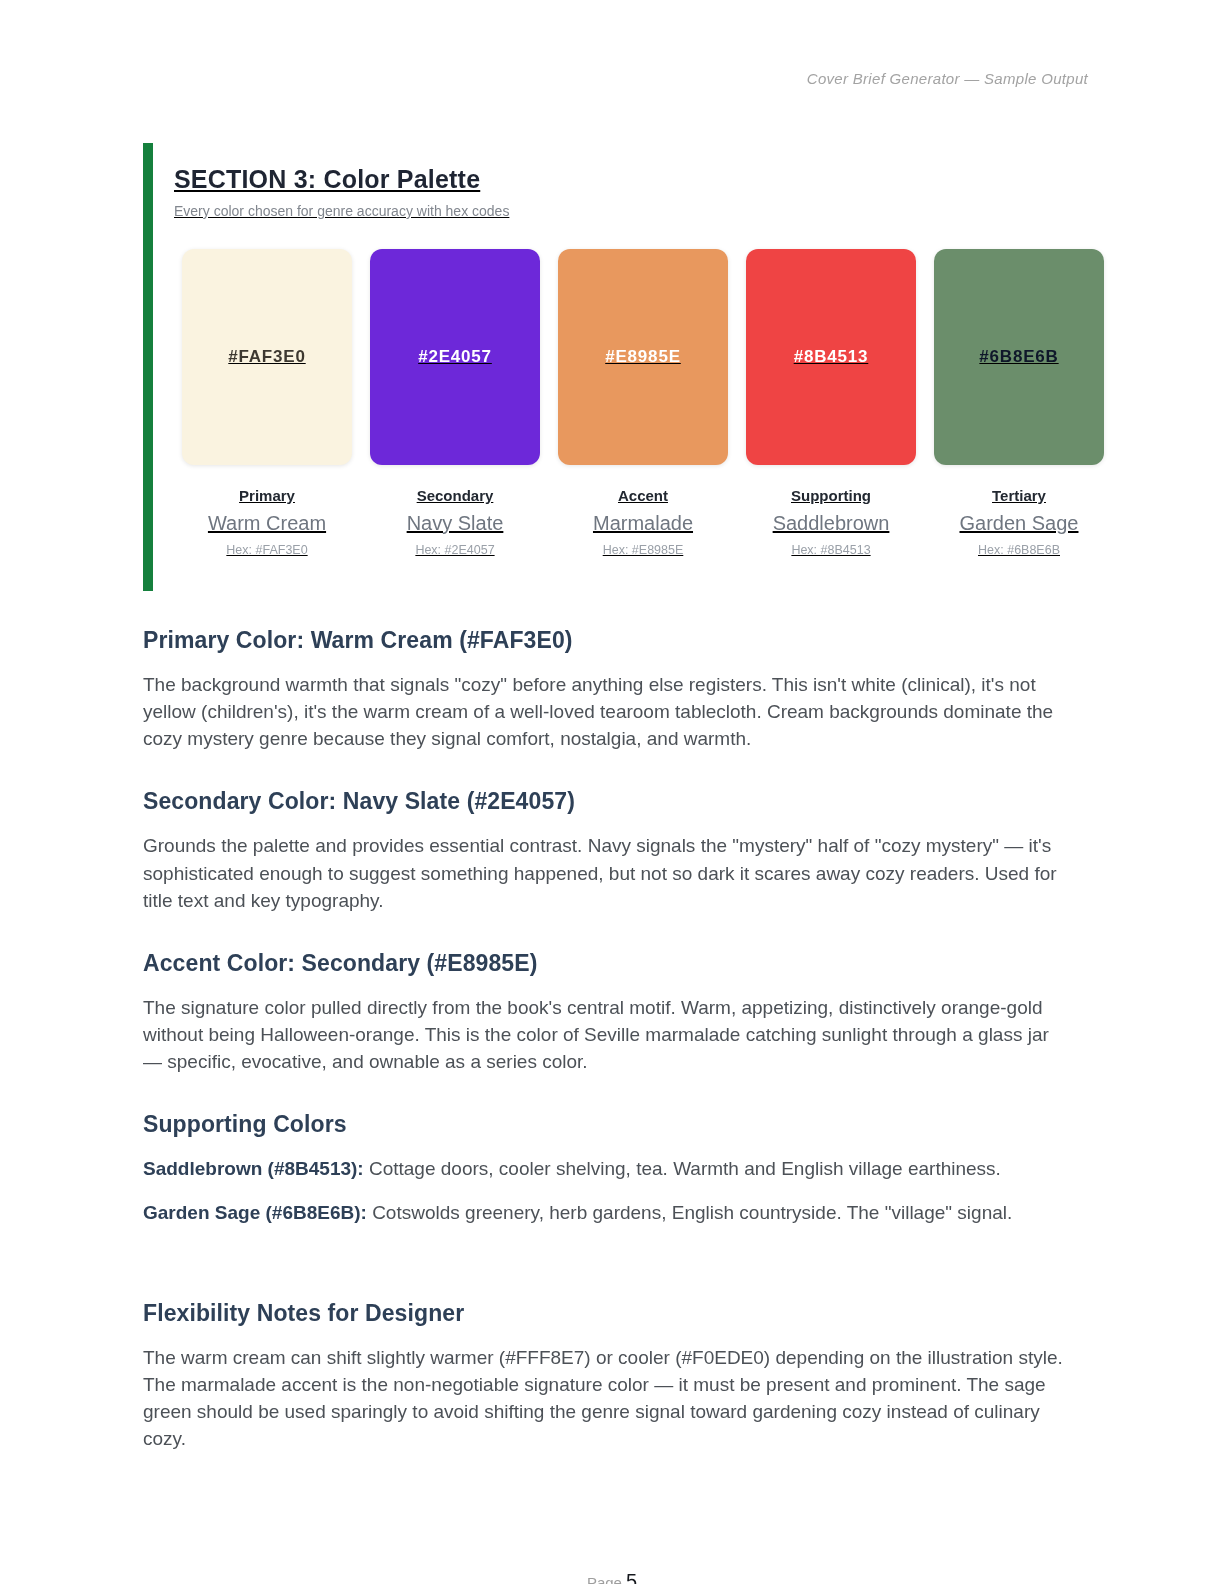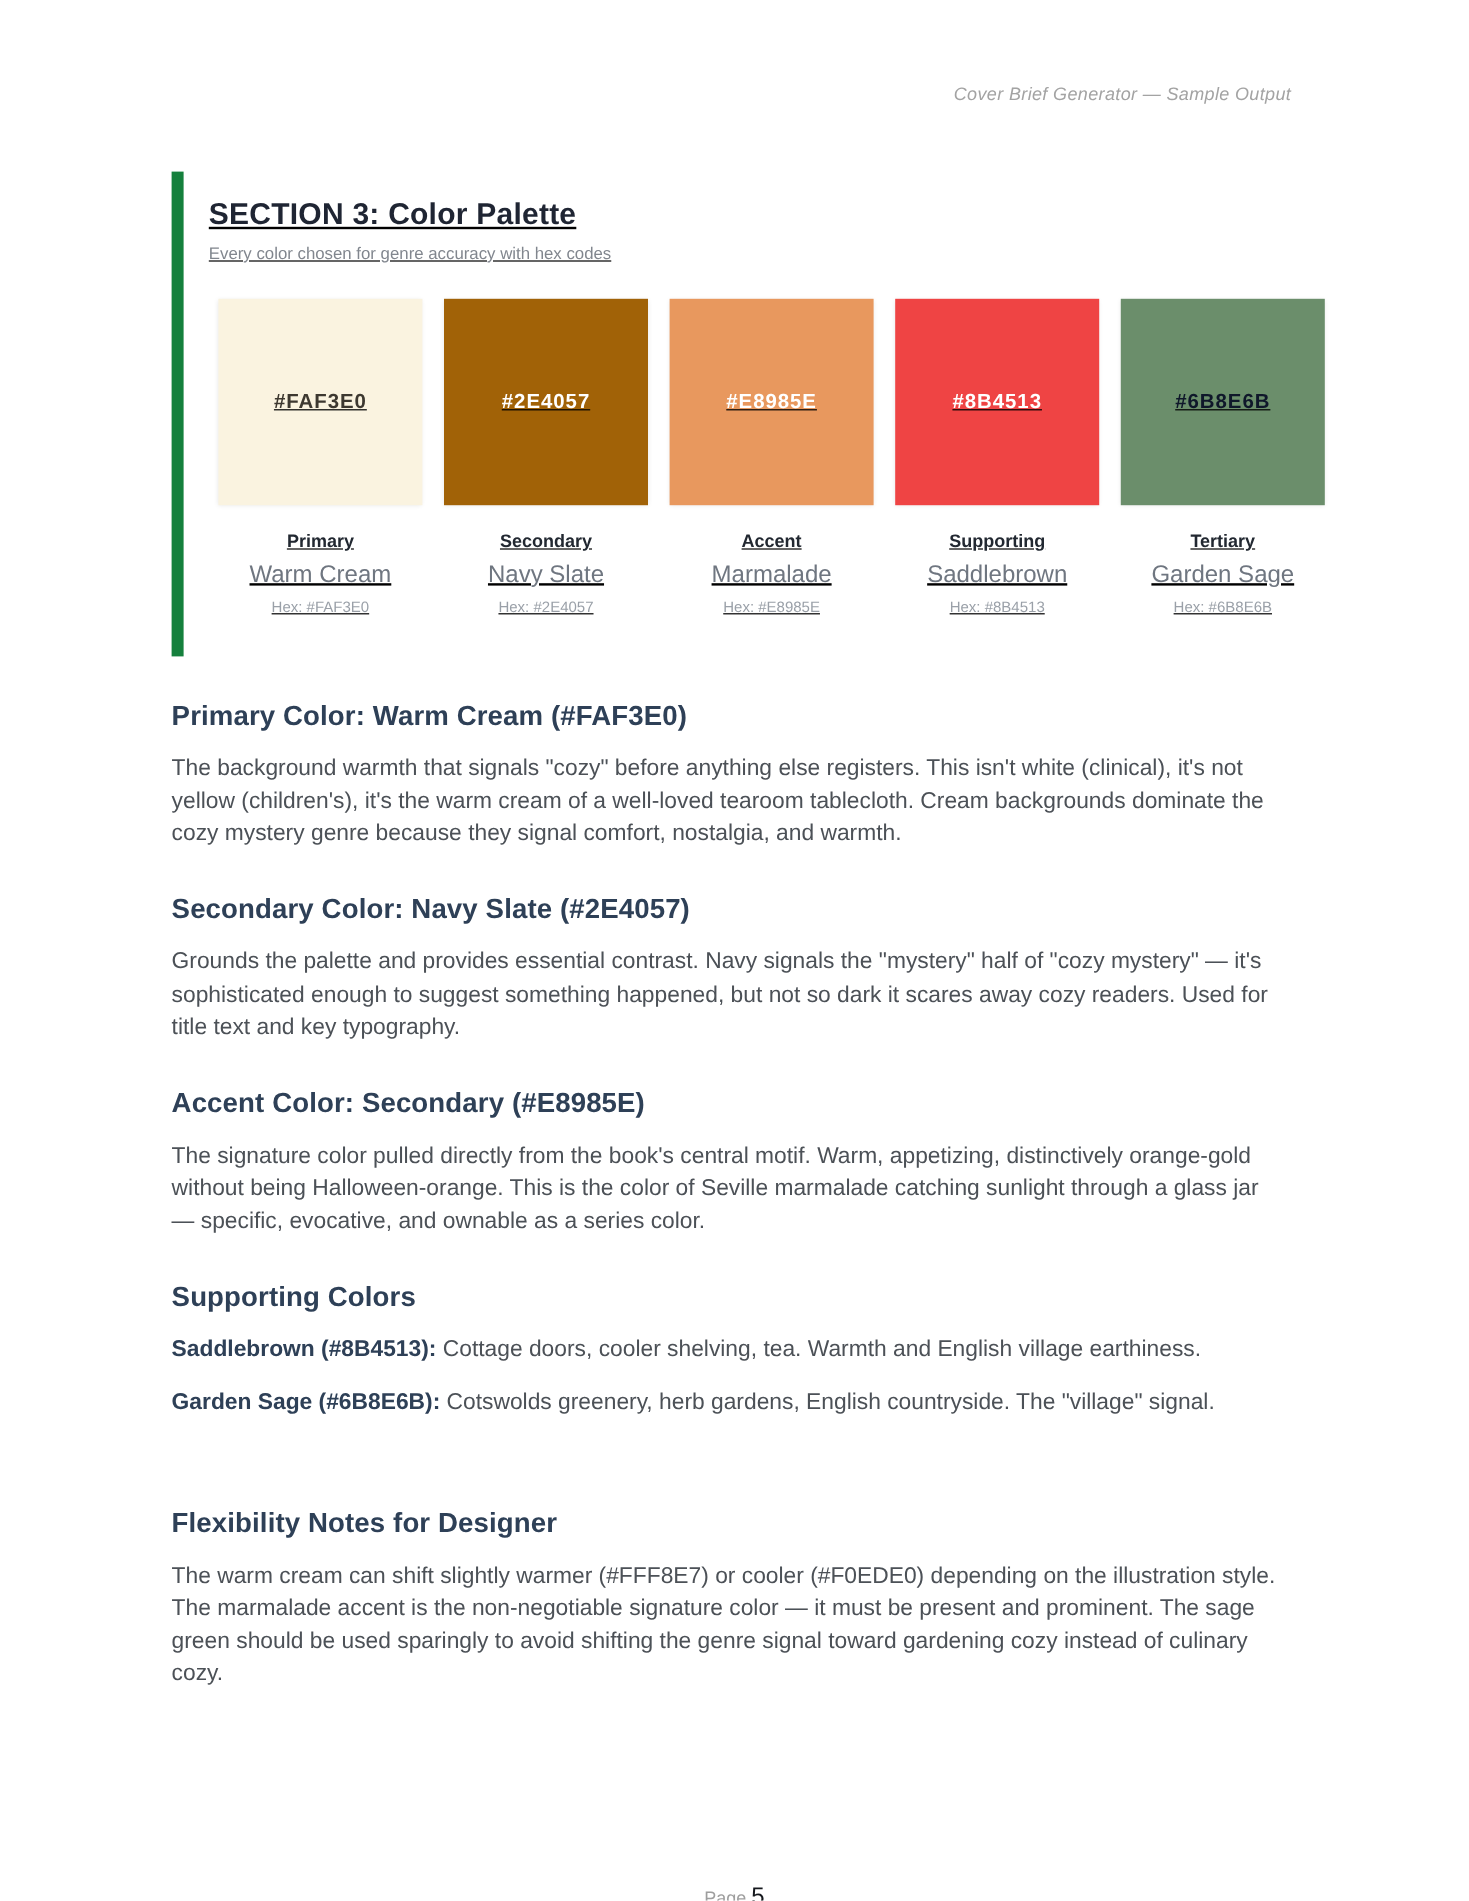--- a/index.html
+++ b/index.html
@@ -8,21 +8,21 @@
     position: relative;
     width: 1224px;
     height: 1584px;
     background: #ffffff;
     overflow: hidden;
     font-family: "Liberation Sans", sans-serif;
   }
   .watermark {
     position: absolute;
     top: 70px;
-    right: 148px;
+    right: 136px;
     font-size: 15px;
     font-style: italic;
     color: #a3a3a3;
     letter-spacing: 0.3px;
   }
   .palette-section {
     margin: 143px 128px 0 143px;
     border-left: 10px solid #15803d;
     padding: 22px 0 34px 21px;
     text-decoration: underline;
@@ -40,22 +40,22 @@
     margin-bottom: 30px;
   }
   .swatch-row {
     display: flex;
     gap: 18px;
     width: 922px;
     margin-left: 8px;
   }
   .swatch-col { flex: 1; text-align: center; }
   .swatch {
-    height: 172px;
-    border-radius: 0;
+    height: 216px;
+    border-radius: 12px;
     display: flex;
     align-items: center;
     justify-content: center;
     font-size: 17px;
     font-weight: bold;
     letter-spacing: 0.8px;
     box-shadow: 0 1px 4px rgba(0,0,0,0.10);
   }
   .swatch-role {
     margin-top: 22px;
@@ -119,21 +119,21 @@
     <div class="swatch-row">
 
       <div class="swatch-col">
         <div class="swatch" style="background-color: rgb(250, 243, 224); color: rgb(61, 56, 48);">#FAF3E0</div>
         <div class="swatch-role">Primary</div>
         <div class="swatch-name">Warm Cream</div>
         <div class="swatch-hex">Hex: #FAF3E0</div>
       </div>
 
       <div class="swatch-col">
-        <div class="swatch" style="background-color: #a16207; color: rgb(255, 255, 255);">#2E4057</div>
+        <div class="swatch" style="background-color: #6d28d9; color: rgb(255, 255, 255);">#2E4057</div>
         <div class="swatch-role">Secondary</div>
         <div class="swatch-name">Navy Slate</div>
         <div class="swatch-hex">Hex: #2E4057</div>
       </div>
 
       <div class="swatch-col">
         <div class="swatch" style="background-color: rgb(232, 152, 94); color: rgb(255, 255, 255);">#E8985E</div>
         <div class="swatch-role">Accent</div>
         <div class="swatch-name">Marmalade</div>
         <div class="swatch-hex">Hex: #E8985E</div>

